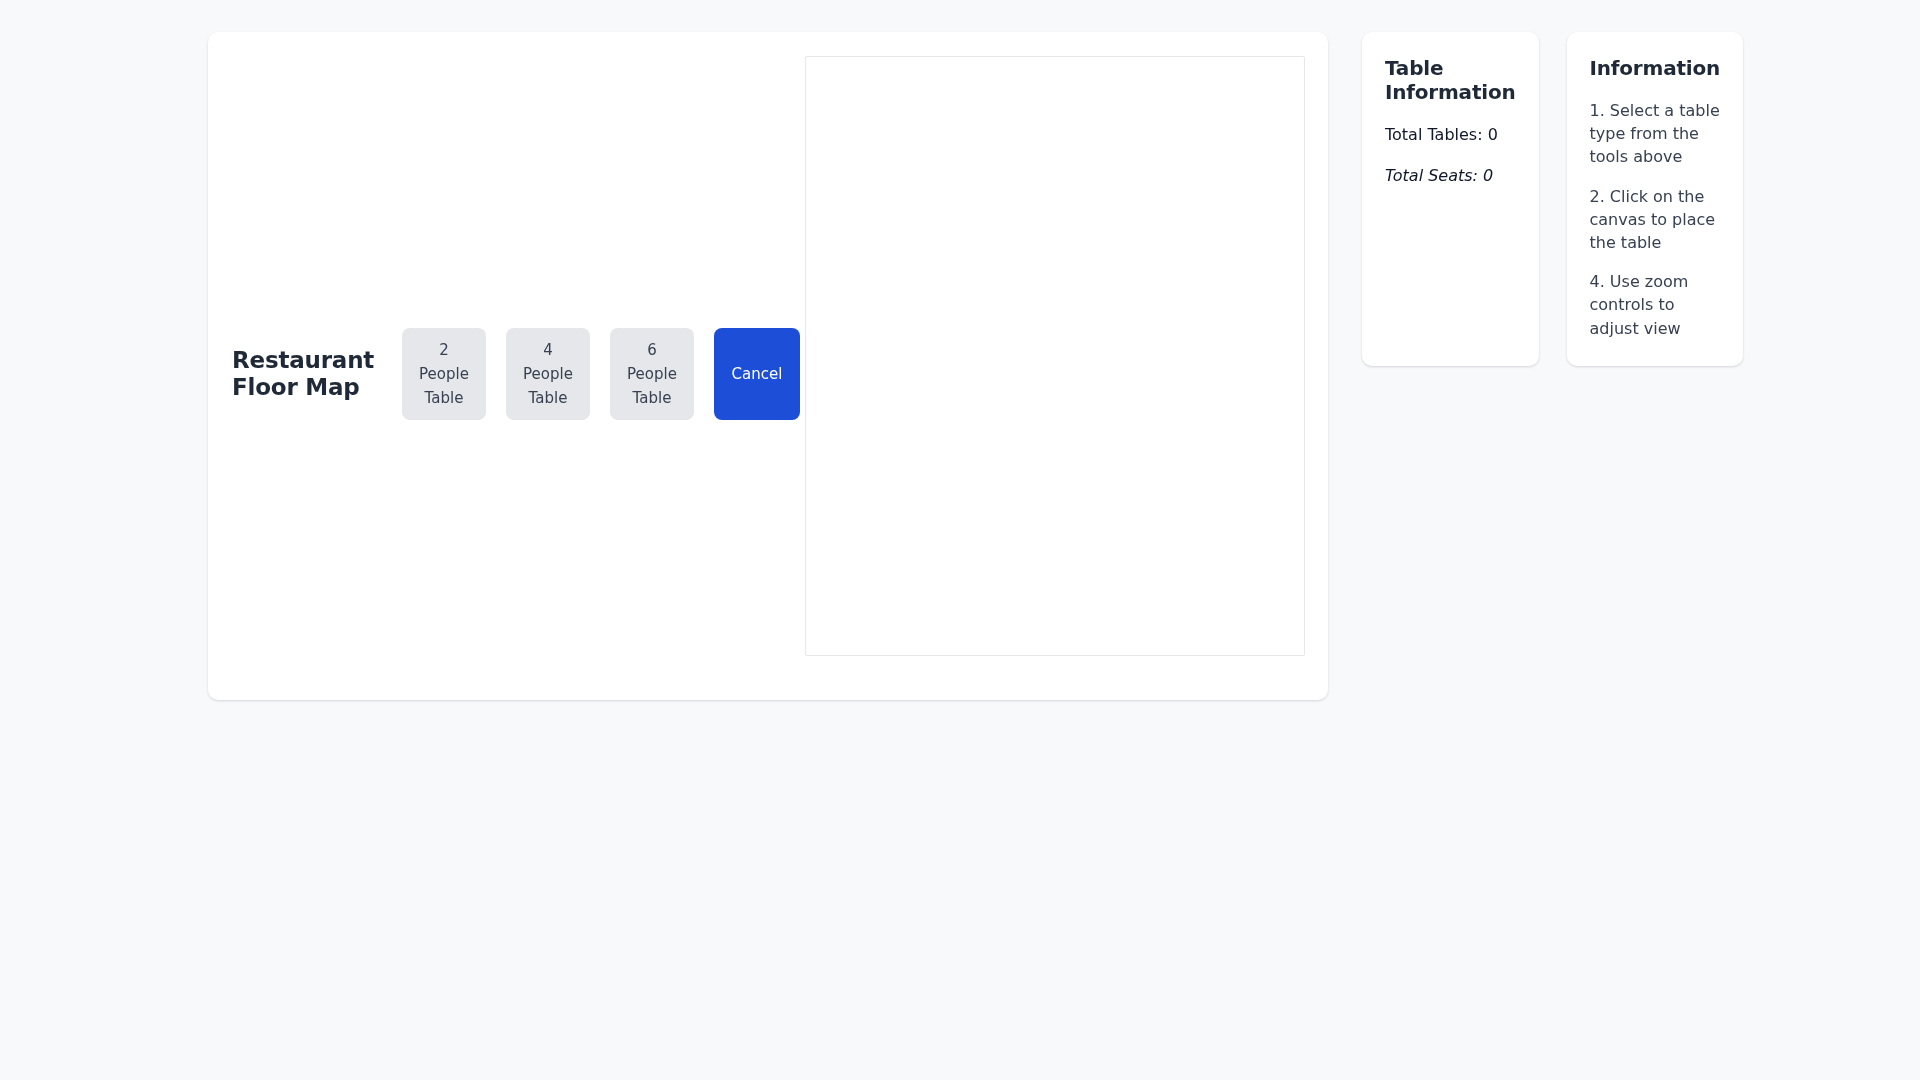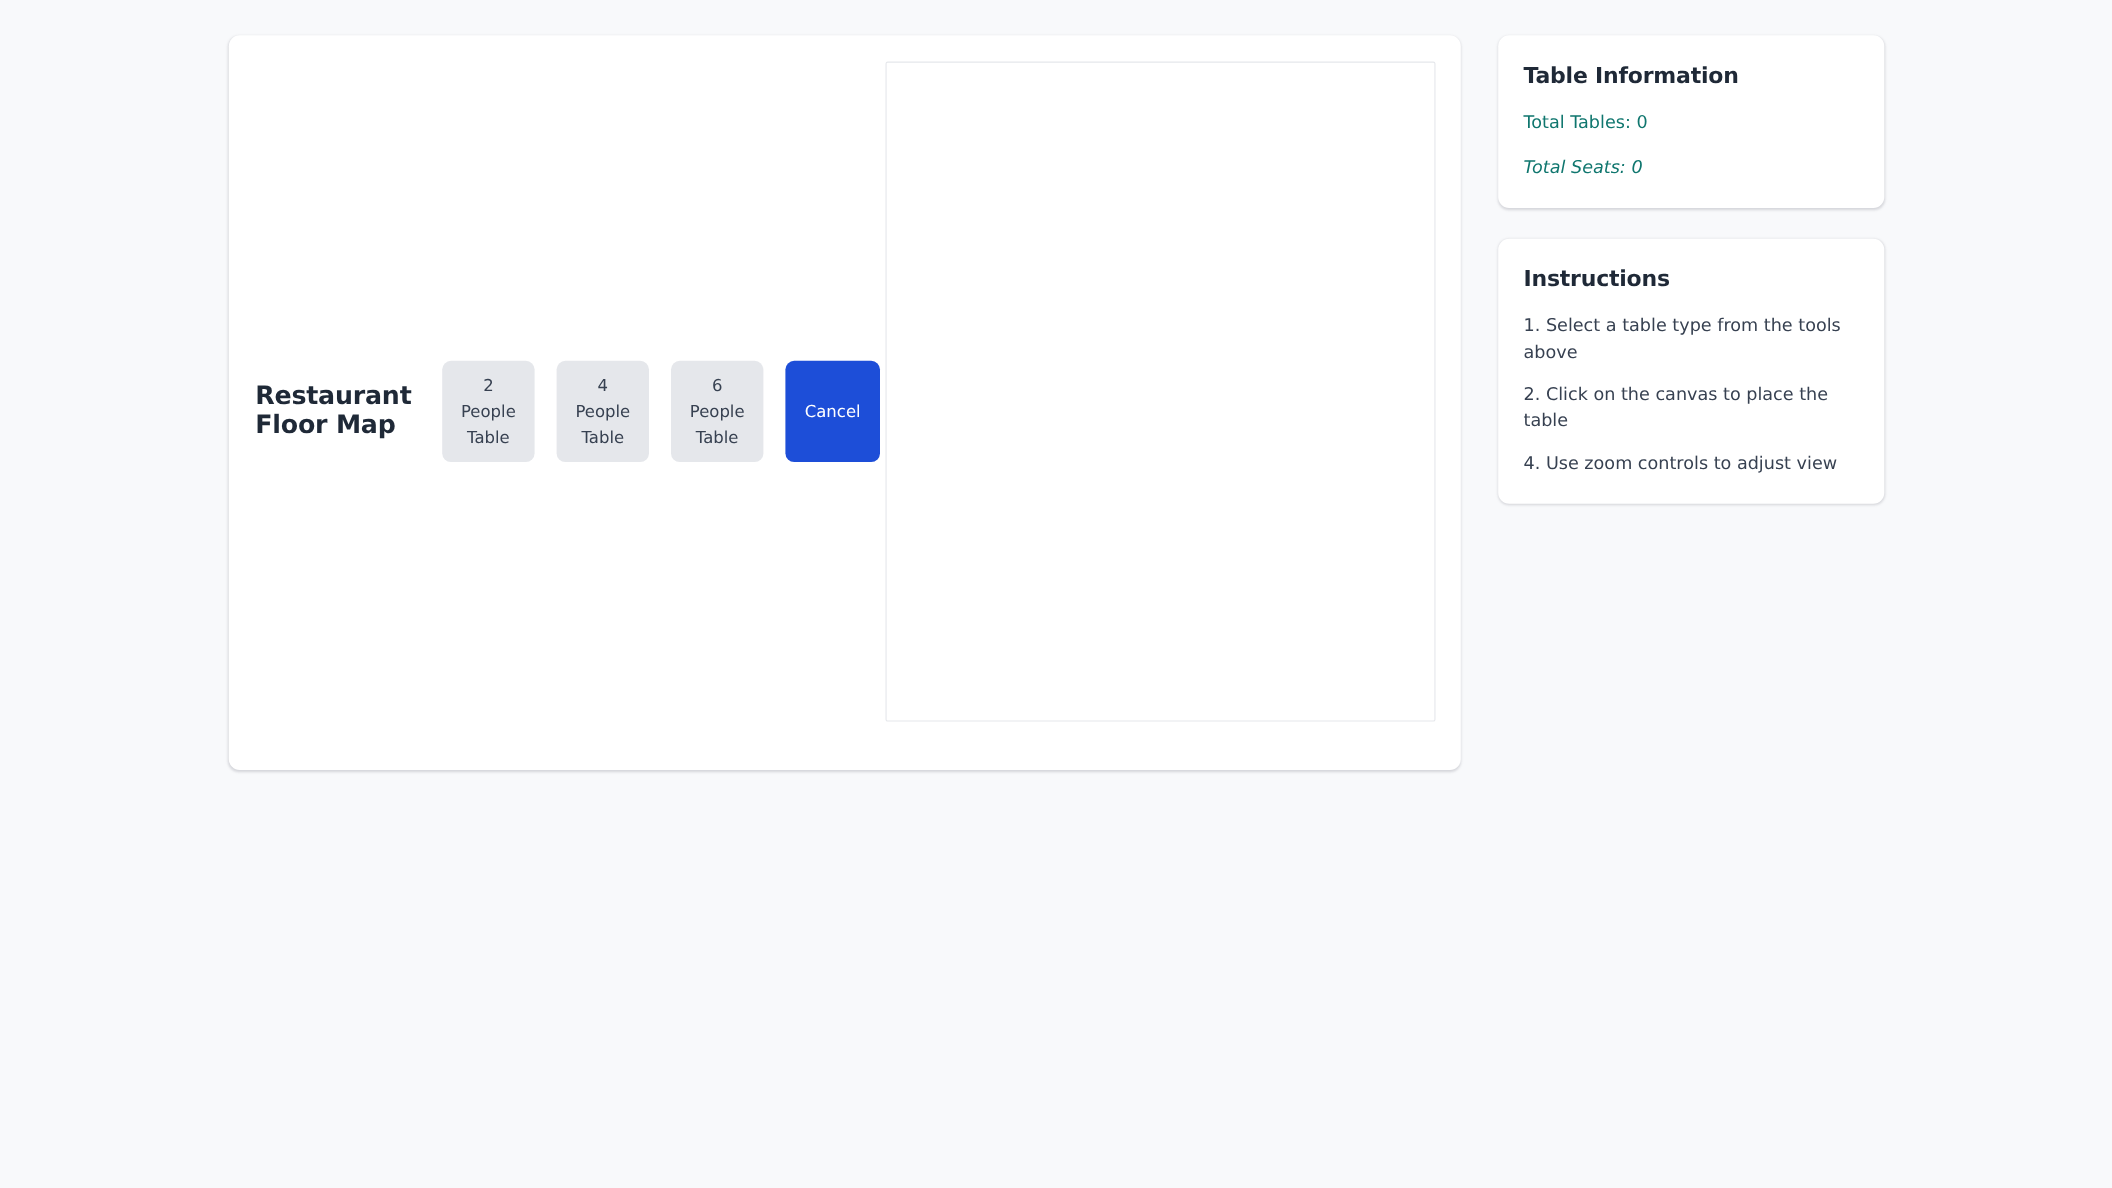--- a/index.html
+++ b/index.html
@@ -105,21 +105,21 @@
     border-radius: 2px;
   }
 
   
   .sidebar {
     position: absolute;
     left: 1362px;
     top: 32px;
     width: 351px;
     display: flex;
-    flex-direction: column;
+    flex-direction: row;
     gap: 28px;
   }
 
   .panel {
     background: #ffffff;
     border-radius: 10px;
     padding: 24px 23px 26px 23px;
     box-shadow: 0 1px 3px rgba(16, 24, 40, 0.10),
                 0 1px 2px rgba(16, 24, 40, 0.06);
   }
@@ -128,21 +128,21 @@
     font-size: 20px;
     font-weight: 700;
     color: #1f2937;
     letter-spacing: -0.2px;
     margin-bottom: 19px;
   }
 
   .panel-line {
     font-size: 16px;
     line-height: 1.45;
-    color: #0f766e;
+    color: #0f172a;
     margin-bottom: 18px;
   }
   .panel-line:last-child { margin-bottom: 0; font-style: italic; }
 
   .instr-item {
     font-size: 16px;
     line-height: 1.45;
     color: #374151;
     margin-bottom: 16px;
   }
@@ -187,21 +187,21 @@
 
   <div class="sidebar">
 
     <div class="panel">
       <div class="panel-title">Table Information</div>
       <div class="panel-line">Total Tables: 0</div>
       <div class="panel-line">Total Seats: 0</div>
     </div>
 
     <div class="panel">
-      <div class="panel-title">Instructions</div>
+      <div class="panel-title">Information</div>
       <div class="instr-item">1. Select a table type from the tools above</div>
       <div class="instr-item">2. Click on the canvas to place the table</div>
       <div class="instr-item">4. Use zoom controls to adjust view</div>
     </div>
 
   </div>
 
 </div>
 
 </body></html>

